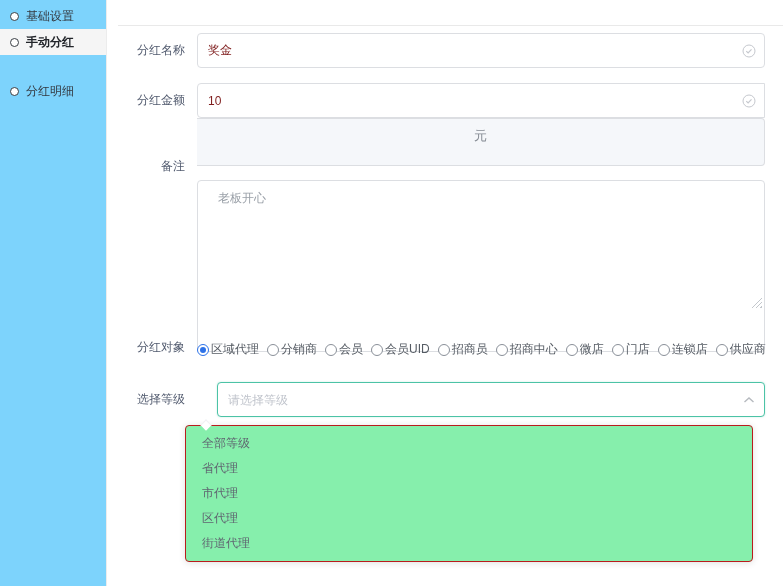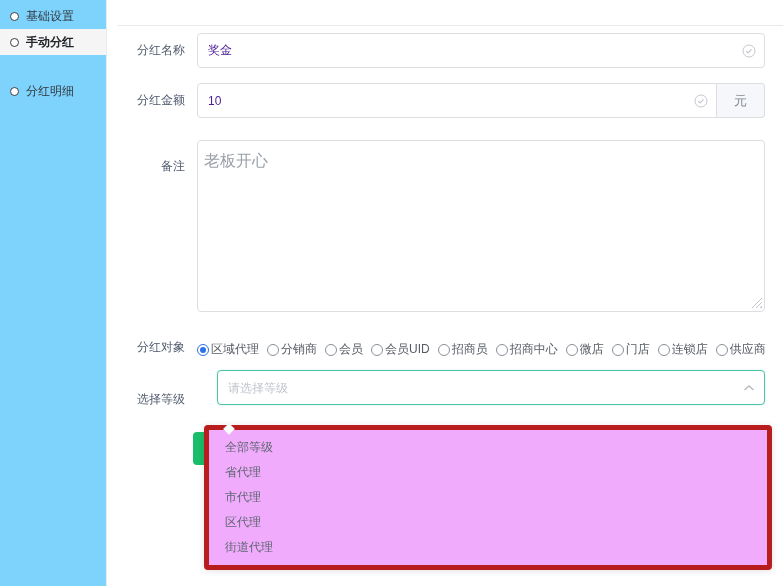--- a/index.html
+++ b/index.html
@@ -26,64 +26,64 @@
   .row-label { position:absolute; left:0; width:77px; text-align:right; color:#515a6e; }
   .lbl-name   { top:33px;  height:35px; line-height:35px; }
   .lbl-amount { top:83px;  height:35px; line-height:35px; }
   .lbl-remark { top:132px; height:20px; line-height:20px;margin-top:24px; }
   .lbl-target { top:337px; height:20px; line-height:20px; }
   .lbl-level  { top:382px; height:35px; line-height:35px; }
 
   .field { position:absolute; left:89px; width:568px; }
 
   .text-input { width:100%; height:35px; border:1px solid #dcdee2; border-radius:4px;
-    padding:0 30px 0 10px; font-size:12px; color:#4c1d95; background:#fff; outline:none;
+    padding:0 30px 0 10px; font-size:12px; color:#7f1d1d; background:#fff; outline:none;
     font-family:inherit; }
   .input-wrap { position:relative; }
   .check-icon { position:absolute; right:9px; top:50%; transform:translateY(-50%);
     width:14px; height:14px; pointer-events:none; }
 
-  .amount-group { top:83px; display:flex; }
+  .amount-group { top:83px; display:flex;flex-direction:column; }
   .amount-group .input-wrap { flex:1 1 auto; }
   .amount-group .text-input { border-radius:4px 0 0 4px; }
   .suffix-box { flex:0 0 48px; height:35px; line-height:33px; text-align:center;
     background:#f5f7fa; border:1px solid #dcdee2; border-left:none;
     border-radius:0 4px 4px 0; color:#858b93; font-size:13px; }
 
   .remark-wrap { top:140px; position:absolute; left:89px; width:568px; height:172px; }
   .remark-area { width:100%; height:100%; border:1px solid #dcdee2; border-radius:4px;
-    padding:8px 6px; font-size:16px; color:#9aa0a8; resize:none; outline:none;
-    font-family:inherit; line-height:1.5; }
+    padding:8px 20px; font-size:12px; color:#9aa0a8; resize:none; outline:none;
+    font-family:inherit; line-height:1.5;margin-top:40px; }
   .resize-handle { position:absolute; right:3px; bottom:4px; width:11px; height:11px;
     background:repeating-linear-gradient(135deg, transparent 0 2px, #c3c7cc 2px 3px);
     clip-path:polygon(100% 0, 100% 100%, 0 100%); cursor:nwse-resize; }
 
   .radio-row { top:334px; display:flex; align-items:flex-end; flex-wrap:nowrap; gap:8px;
     height:24px; }
   .radio-opt { display:flex; align-items:center; cursor:pointer; white-space:nowrap;
     color:#555b63; }
   .radio-dot { width:12px; height:12px; border:1px solid #8a9099; border-radius:50%;
     background:#fff; margin-right:2px; position:relative; flex:0 0 auto; }
   .radio-opt.checked .radio-dot { border:1.5px solid #2d72e8; }
   .radio-opt.checked .radio-dot::after { content:''; position:absolute; inset:2px;
     background:#2d72e8; border-radius:50%; }
 
-  .level-wrap { top:370px; position:absolute; left:89px; width:568px;padding-left:20px; }
+  .level-wrap { top:382px; position:absolute; left:89px; width:568px;padding-left:20px; }
   .level-input { width:100%; height:35px; border:1px solid #4cc3a6; border-radius:4px;
     padding:0 30px 0 10px; font-size:12px; color:#515a6e; outline:none; background:#fff;
     font-family:inherit; box-shadow:0 0 2px rgba(76,195,166,.35); cursor:pointer; }
   .level-input::placeholder { color:#c0c4cc; }
   .chevron-icon { position:absolute; right:10px; top:50%; transform:translateY(-50%);
     width:12px; height:8px; cursor:pointer; }
 
   .hidden-green-btn { position:absolute; left:85px; top:432px; width:70px; height:33px;
     background:#19be6b; border:none; border-radius:4px; z-index:1; cursor:pointer; }
 
-  .dropdown { position:absolute; left:96px; top:425px; width:568px; z-index:2;
-    background:#f0abfc; border:5px solid #b91c1c; border-radius:4px;
+  .dropdown { position:absolute; left:77px; top:425px; width:568px; z-index:2;
+    background:#86efac; border:1px solid #b91c1c; border-radius:4px;
     box-shadow:0 1px 7px rgba(0,0,0,.12); padding:5px 0; }
   .dropdown .arrow { position:absolute; top:-5px; left:16px; width:8px; height:8px;
     background:#fff; transform:rotate(45deg);
     border-left:1px solid #f0f1f3; border-top:1px solid #f0f1f3; }
   .dd-item { height:25px; line-height:25px; padding:0 16px; color:#5f6570;
     cursor:pointer; }
 </style>
 </head>
 <body>
 

